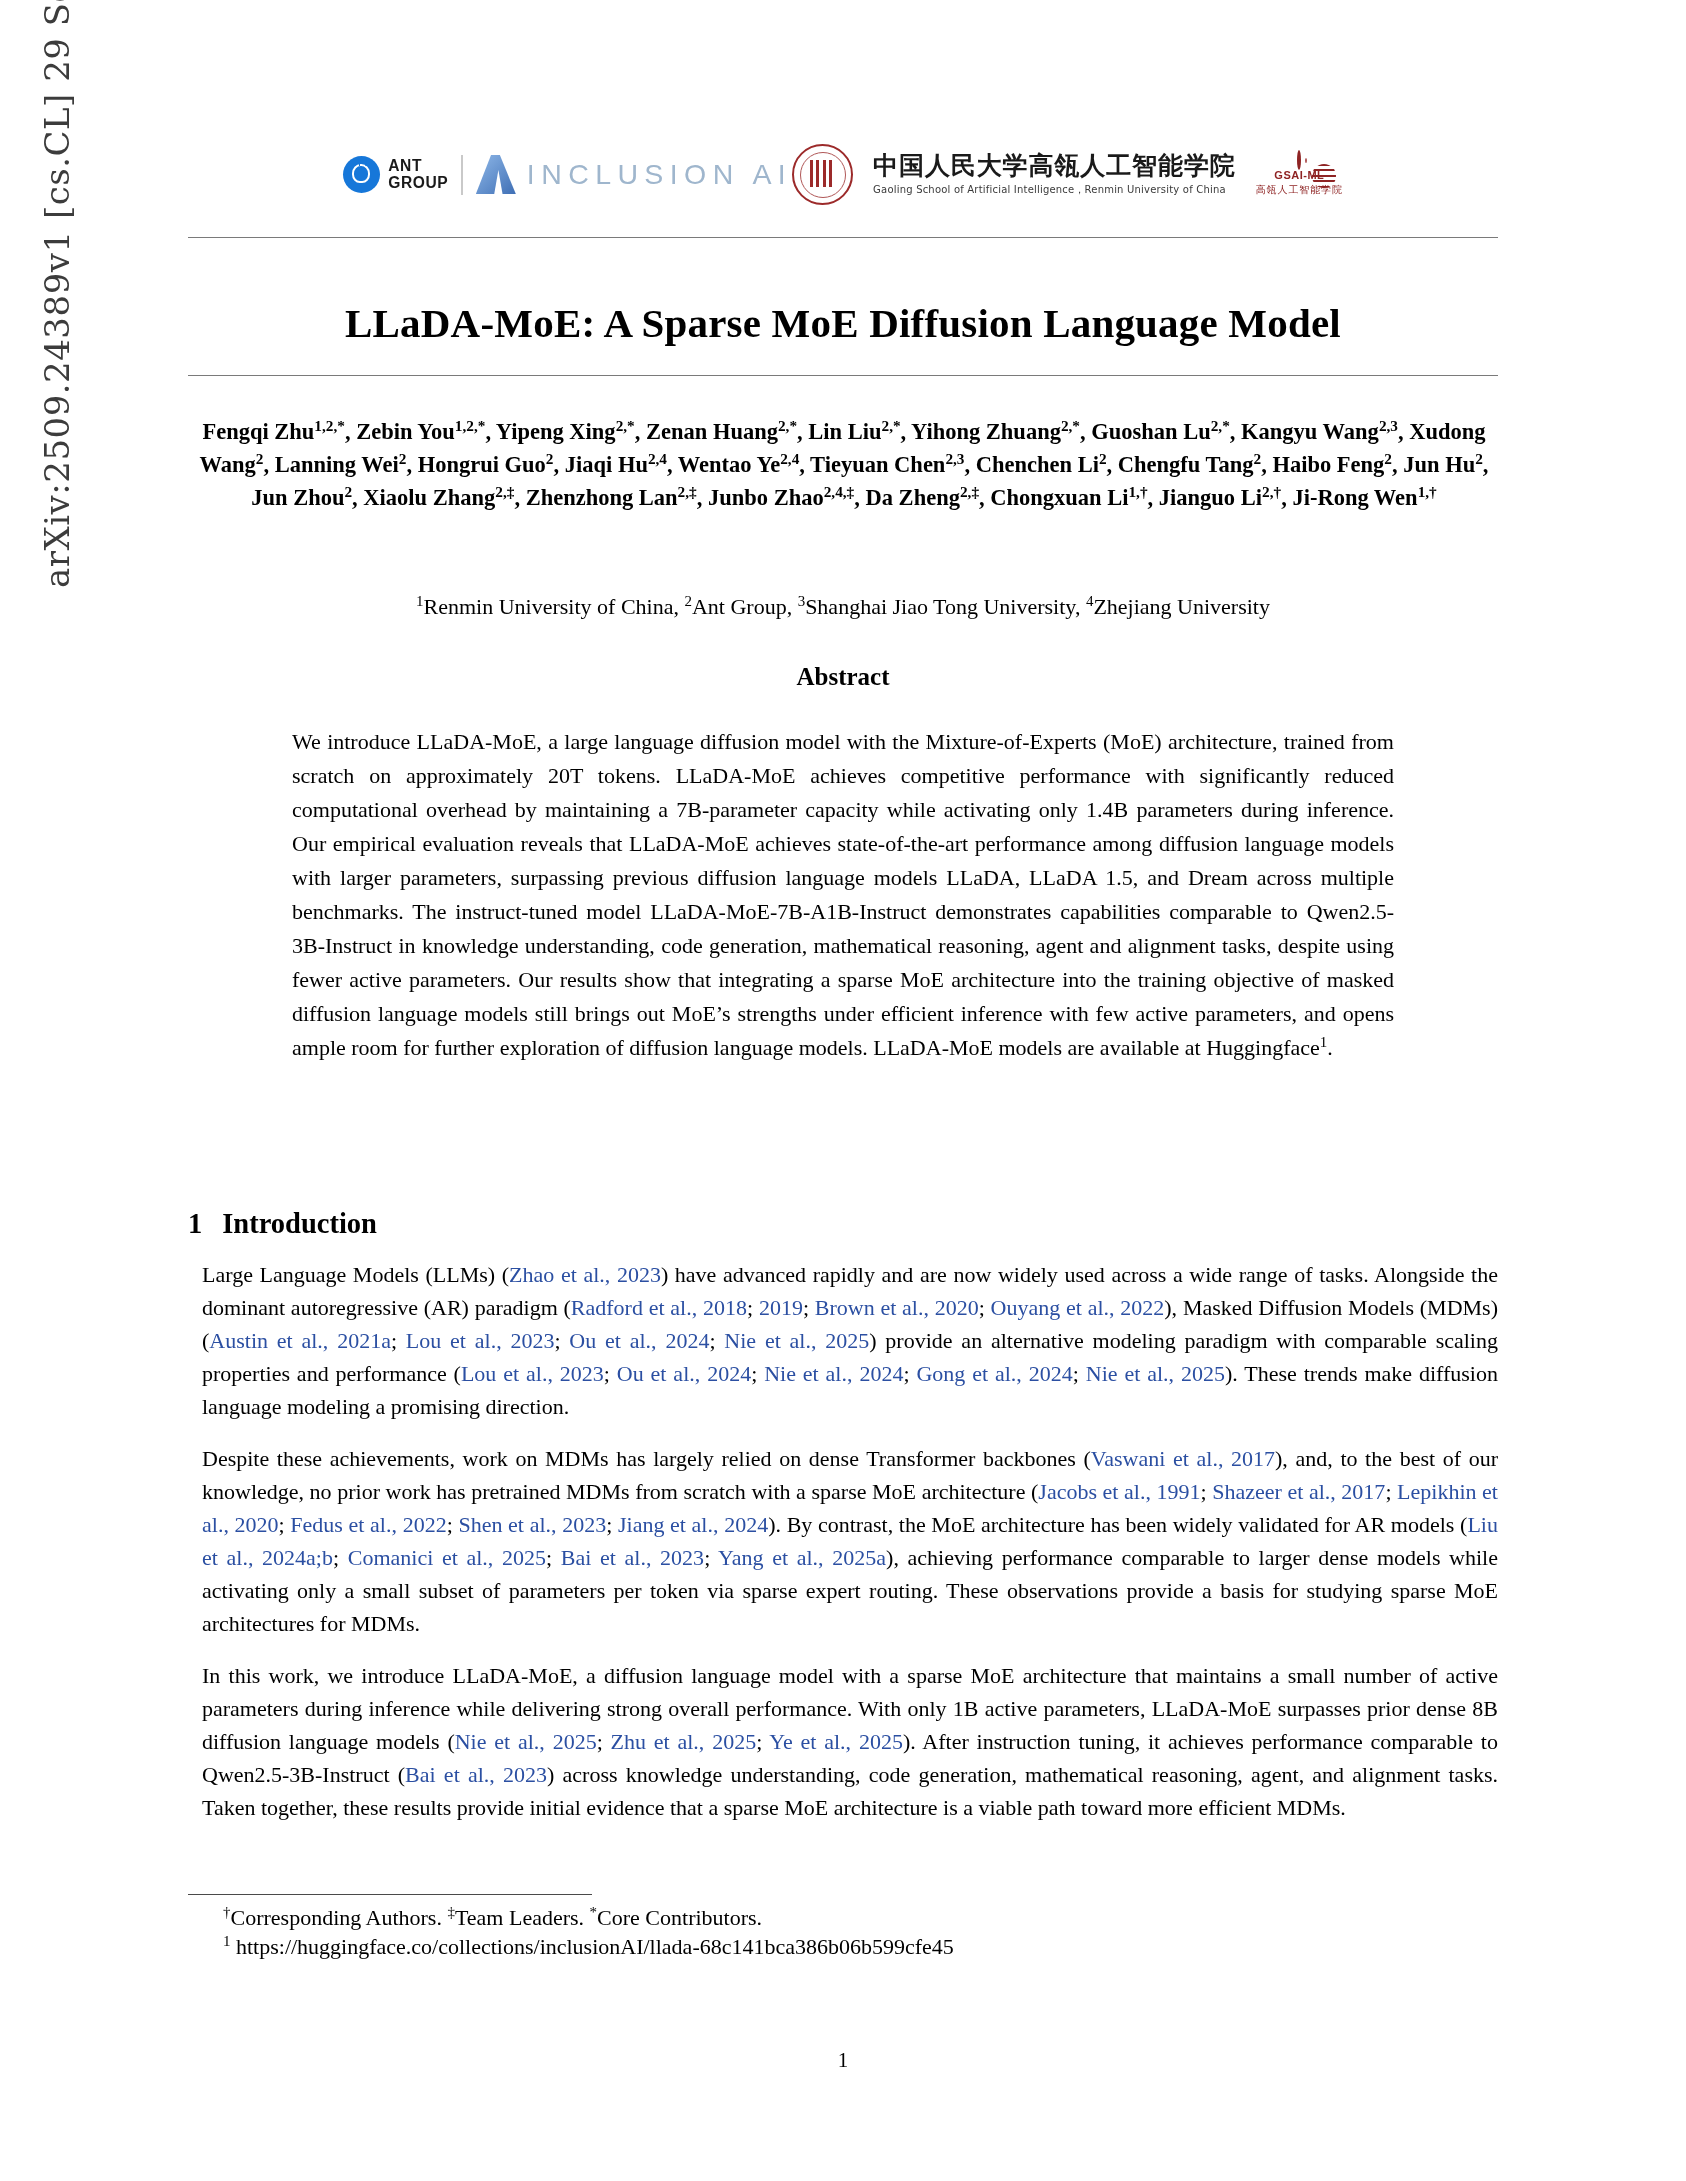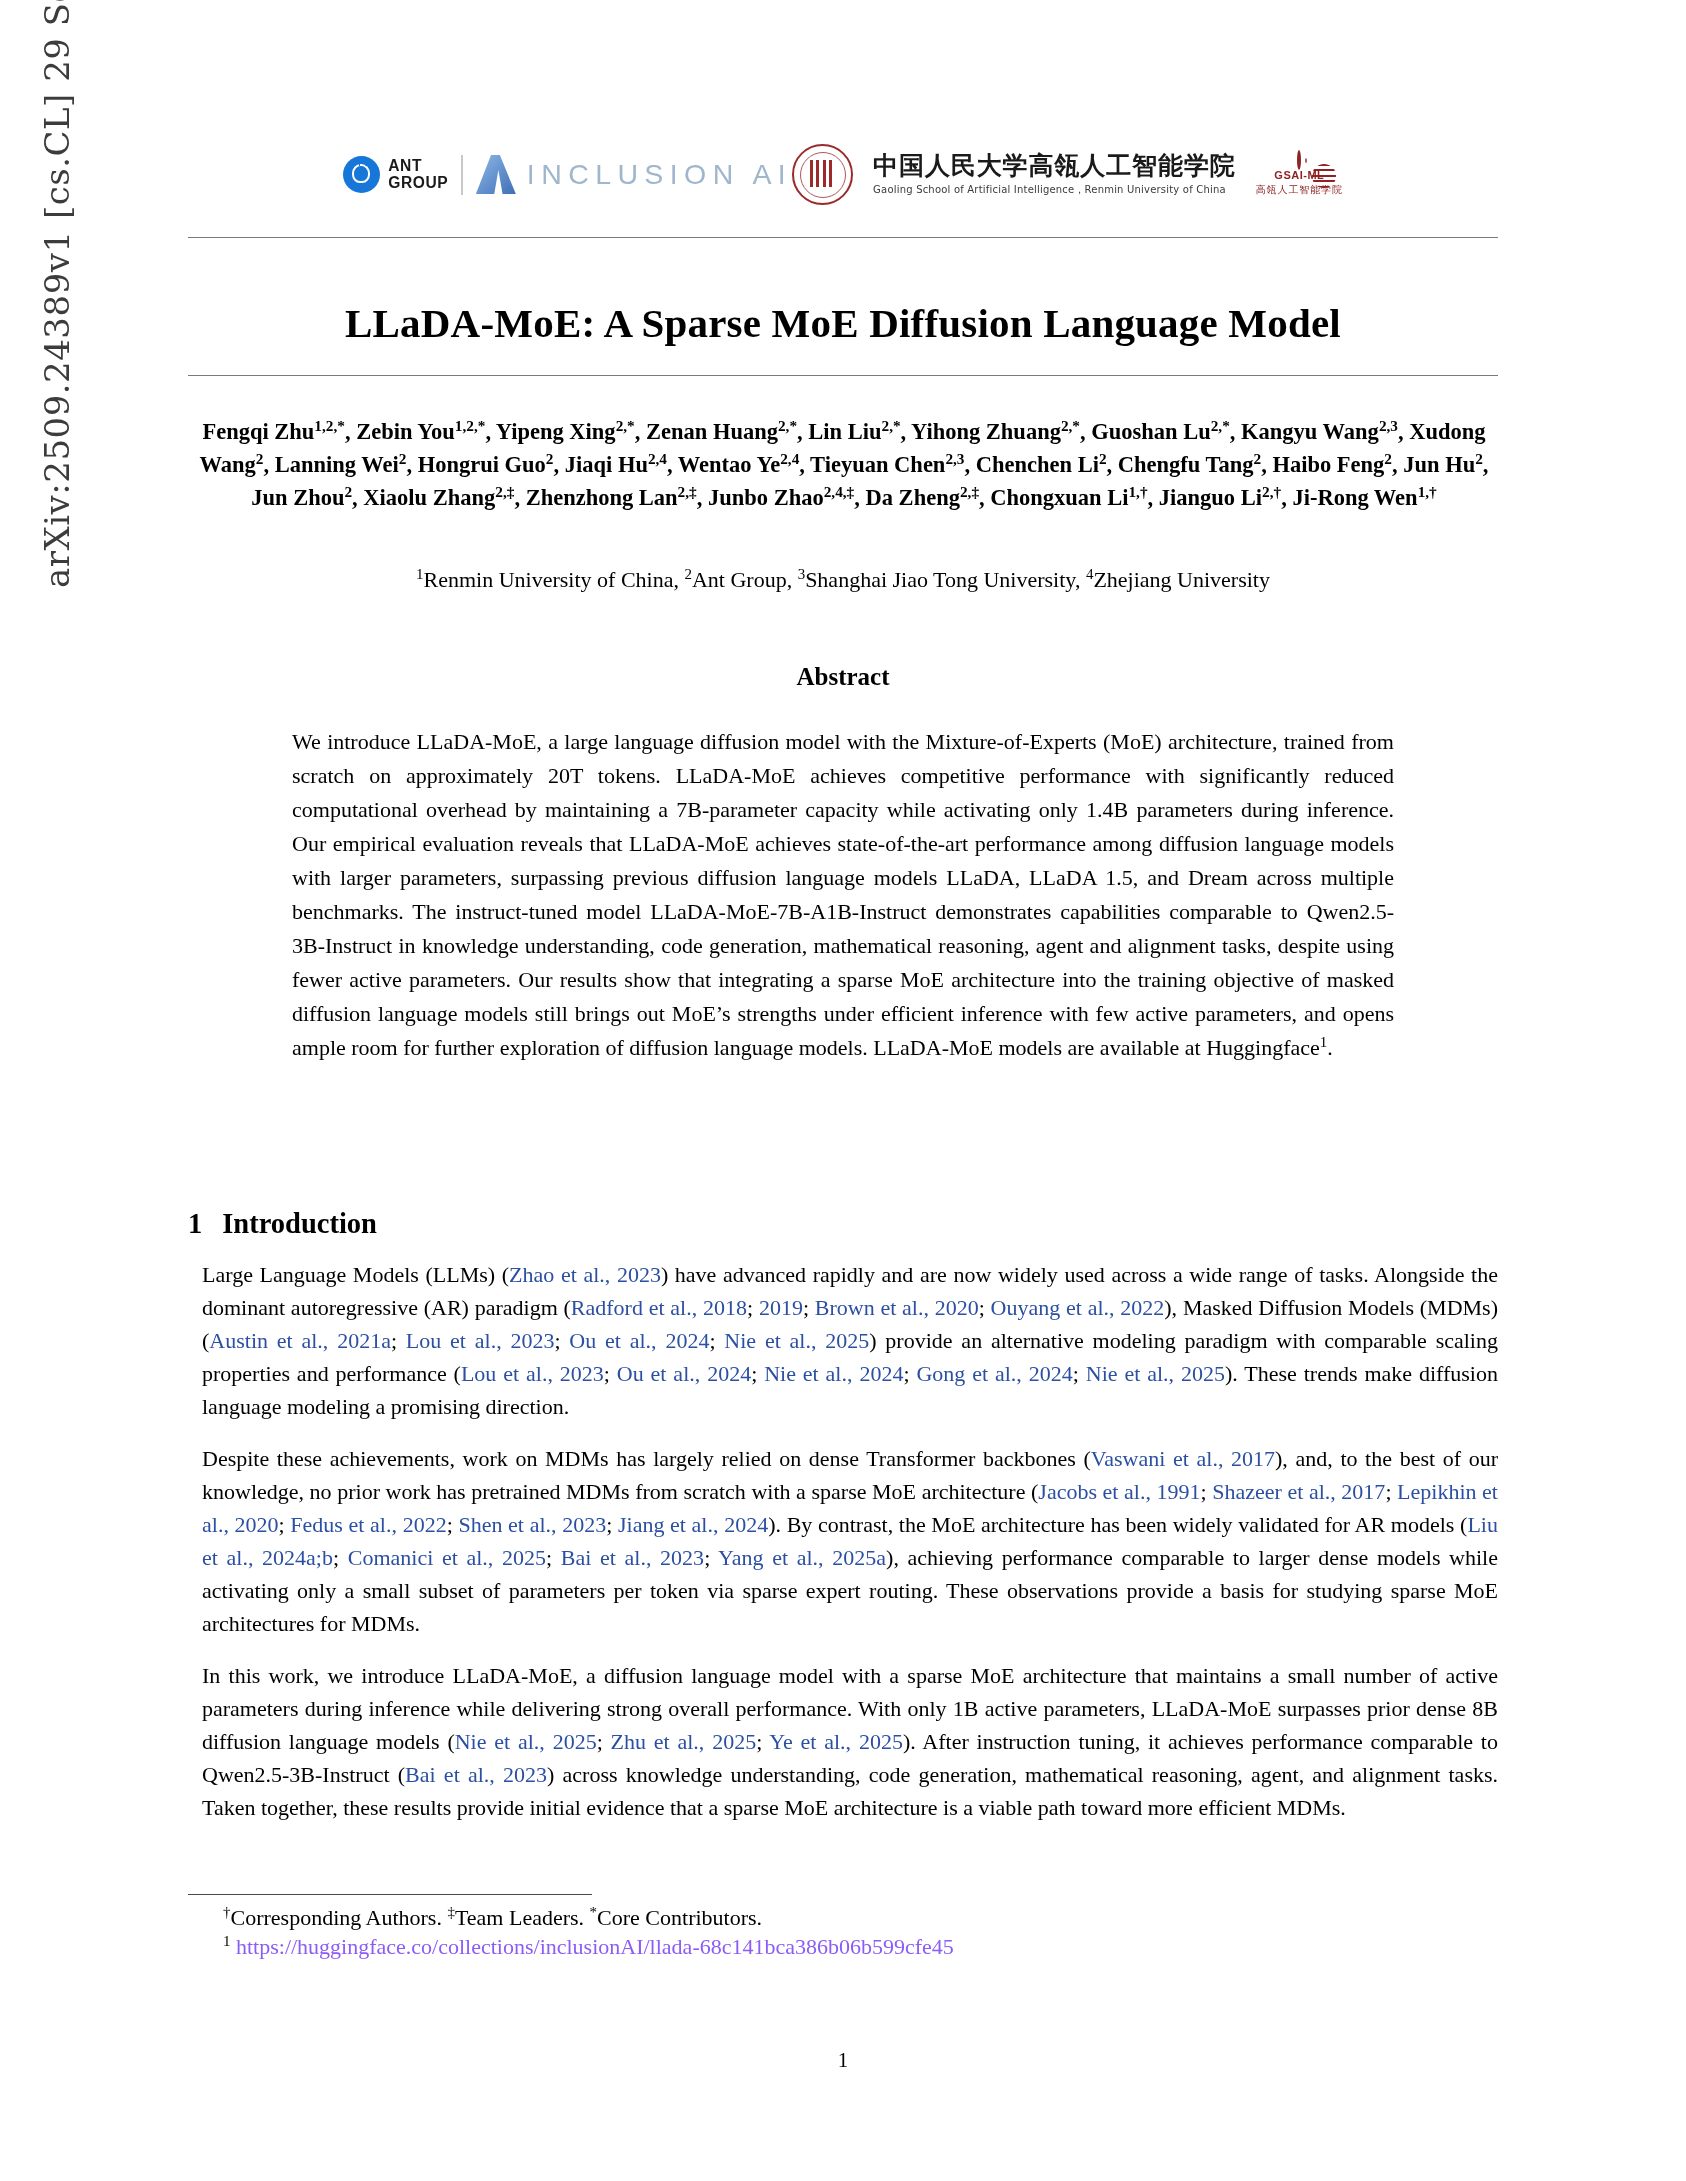--- a/index.html
+++ b/index.html
@@ -218,21 +218,21 @@
     top: 415px;
     text-align: center;
     font-size: 22.5px;
     font-weight: bold;
     line-height: 33px;
   }
   .affil {
     position: absolute;
     left: 188px;
     right: 188px;
-    top: 564px;
+    top: 591px;
     text-align: center;
     font-size: 22px;
     line-height: 31px;
     font-weight: normal;
   }
   sup { font-size: 0.68em; vertical-align: super; line-height: 0; }
 
   
   .abstract-head {
     position: absolute;
@@ -287,21 +287,21 @@
   }
   .footnotes {
     position: absolute;
     left: 188px;
     width: 1310px;
     top: 1903px;
     font-size: 22px;
     line-height: 29px;
   }
   .footnotes .fn-line { padding-left: 35px; }
-  .footnotes .fn-url { color: #8b5cf6; }
+  .footnotes .fn-url { color: #000000; }
 
   
   .page-number {
     position: absolute;
     left: 0; right: 0;
     top: 2048px;
     text-align: center;
     font-size: 21px;
   }
 </style>

